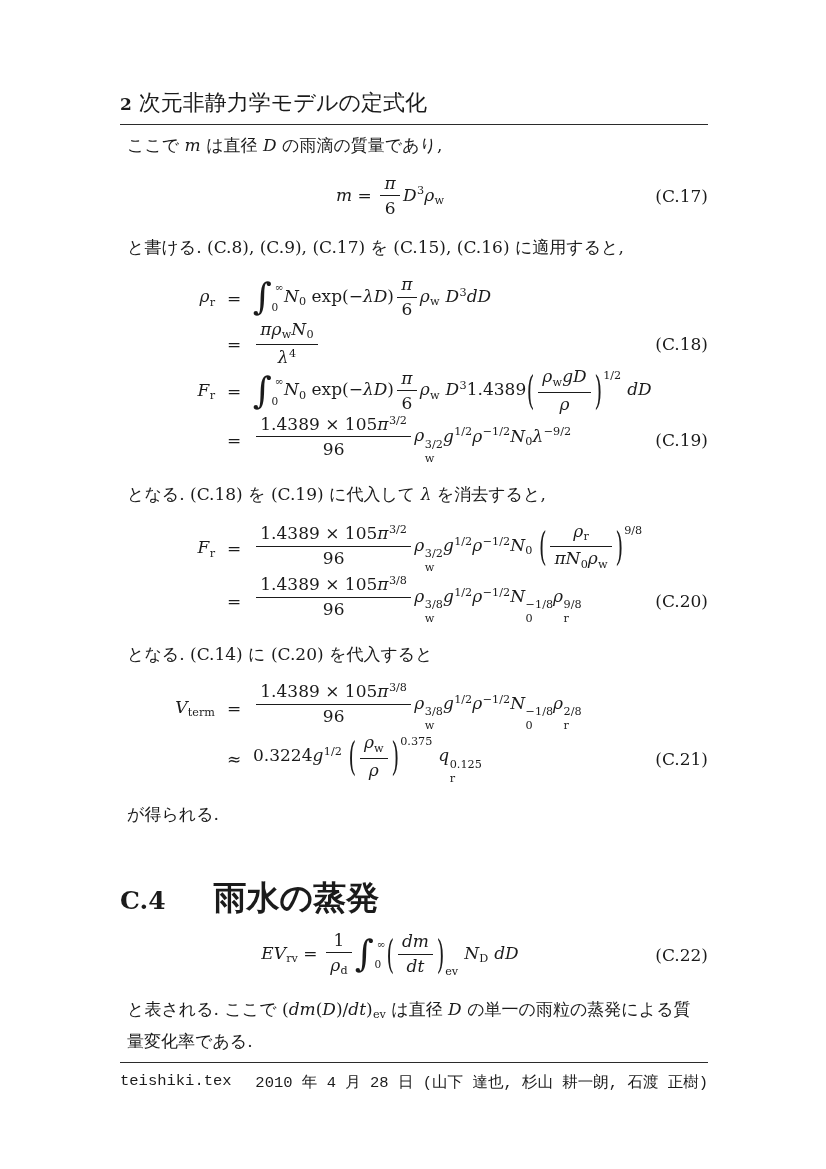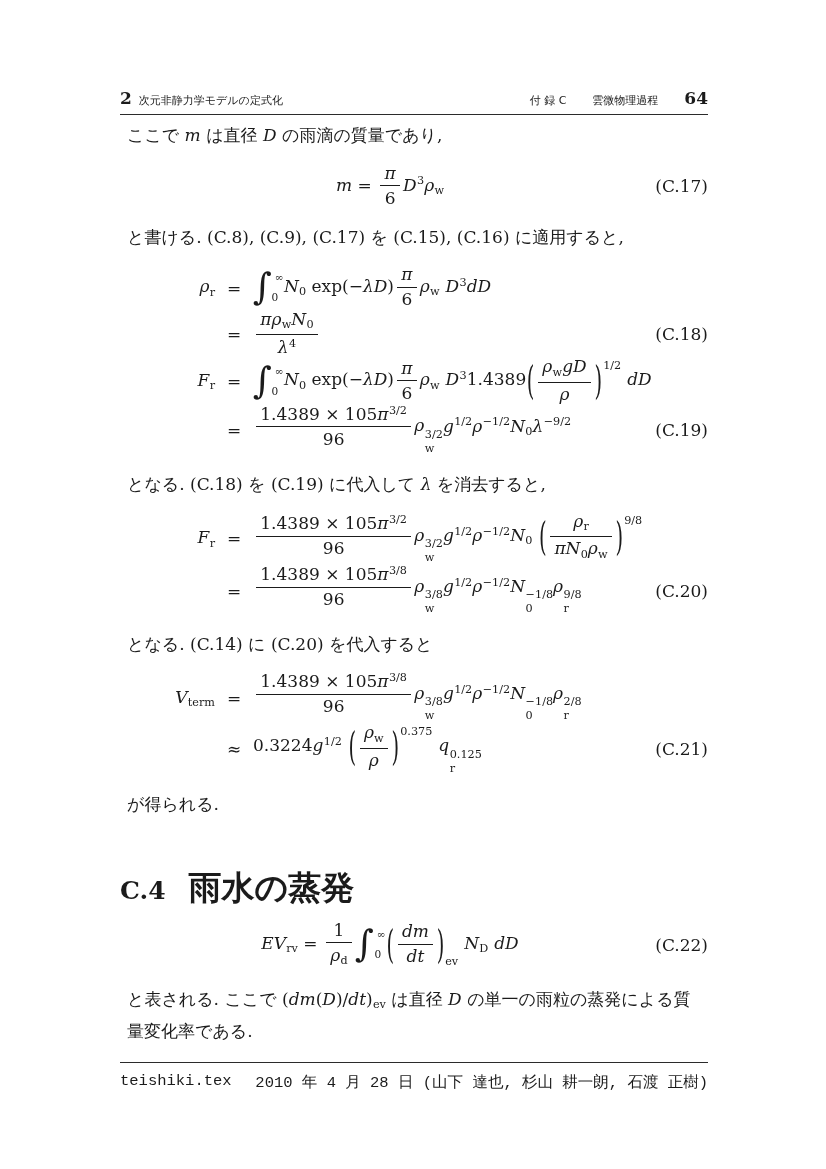--- a/index.html
+++ b/index.html
@@ -9,21 +9,21 @@
     background:#ffffff;color:#1b1b1b;
     font-family:"DejaVu Serif","Liberation Serif",serif;
     font-size:17px;
     display:flex;flex-direction:column;
     overflow:hidden;
   }
   
   .hdr{display:flex;justify-content:space-between;align-items:baseline;font-size:17px;}
   .hdr-left{display:flex;gap:7px;align-items:baseline;}
   .hdr-right{display:flex;gap:26px;align-items:baseline;}
-  .cjk-goth{font-family:"DejaVu Sans","Liberation Sans",sans-serif;font-size:11px;text-align:center;}
+  .cjk-goth{font-family:"DejaVu Sans","Liberation Sans",sans-serif;font-size:22px;text-align:center;}
   .bold{font-weight:bold;}
   .rule{border-top:1.6px solid #2b2b2b;margin-top:6px;}
   
   p.body{margin:7px;line-height:26px;}
   .mt30{margin-top:30px;} .mt10{margin-top:10px;} .mt40{margin-top:40px;}
   
   .disp{margin:8px 0;}
   .eqc{display:flex;align-items:center;min-height:46px;}
   .tagspacer{width:54px;}
   .ctr{flex:1;text-align:center;}
@@ -50,42 +50,37 @@
   .lim-up{transform:translateX(0.25em);}
   .lim-lo{transform:translateX(-0.05em);}
   .ssbase{white-space:nowrap;}
   .stack{display:inline-flex;flex-direction:column;font-size:0.66em;line-height:1.25;
          vertical-align:-0.55em;margin-left:0.05em;text-align:left;}
   .pgroup{display:inline-flex;align-items:center;vertical-align:middle;}
   .bigp{display:inline-block;transform:scaleY(2.05);font-size:1.15em;line-height:1;padding:0 0.03em;}
   .pinner{display:inline-flex;align-items:flex-start;}
   .msp{display:inline-block;width:0.35em;}
   
-  .sec{display:flex;gap:23px;align-items:baseline;margin:42px 0 0;font-weight:bold;}
+  .sec{display:flex;gap:48px;align-items:baseline;margin:42px 0 0;font-weight:bold;}
   .secnum{font-size:25px;}
   .sectitle{font-size:33px;font-family:"DejaVu Sans","Liberation Sans",sans-serif;}
   
   .footer{margin-top:auto;}
   .rule2{border-top:1.2px solid #2b2b2b;}
   .footer-row{display:flex;justify-content:space-between;margin-top:9px;font-size:15.5px;font-family:Liberation Mono, monospace;}
 </style>
 </head>
 <body>
 
 <div class="page">
 
   <div class="hdr">
     <div class="hdr-left">
       <span class="bold">2</span>
       <span class="cjk-goth">次元非静力学モデルの定式化</span>
-    </div>
-    <div class="hdr-right">
-      <span class="cjk-goth">付 録 C</span>
-      <span class="cjk-goth">雲微物理過程</span>
-      <span class="bold">64</span>
     </div>
   </div>
   <div class="rule"></div>
 
   <p class="body mt30"><span class="rm">ここで </span><span class="it">m</span><span class="rm"> は直径 </span><span class="it">D</span><span class="rm"> の雨滴の質量であり,</span></p>
 
   <div class="disp eqc">
     <span class="tagspacer"></span>
     <span class="ctr"><span class="it">m</span><span class="rm"> = </span><span class="frac"><span class="fnum"><span class="it">π</span></span><span class="fden"><span class="rm">6</span></span></span><span class="it">D</span><span class="msup">3</span><span class="it">ρ</span><span class="msub">w</span></span>
     <span class="tag">(C.17)</span>

